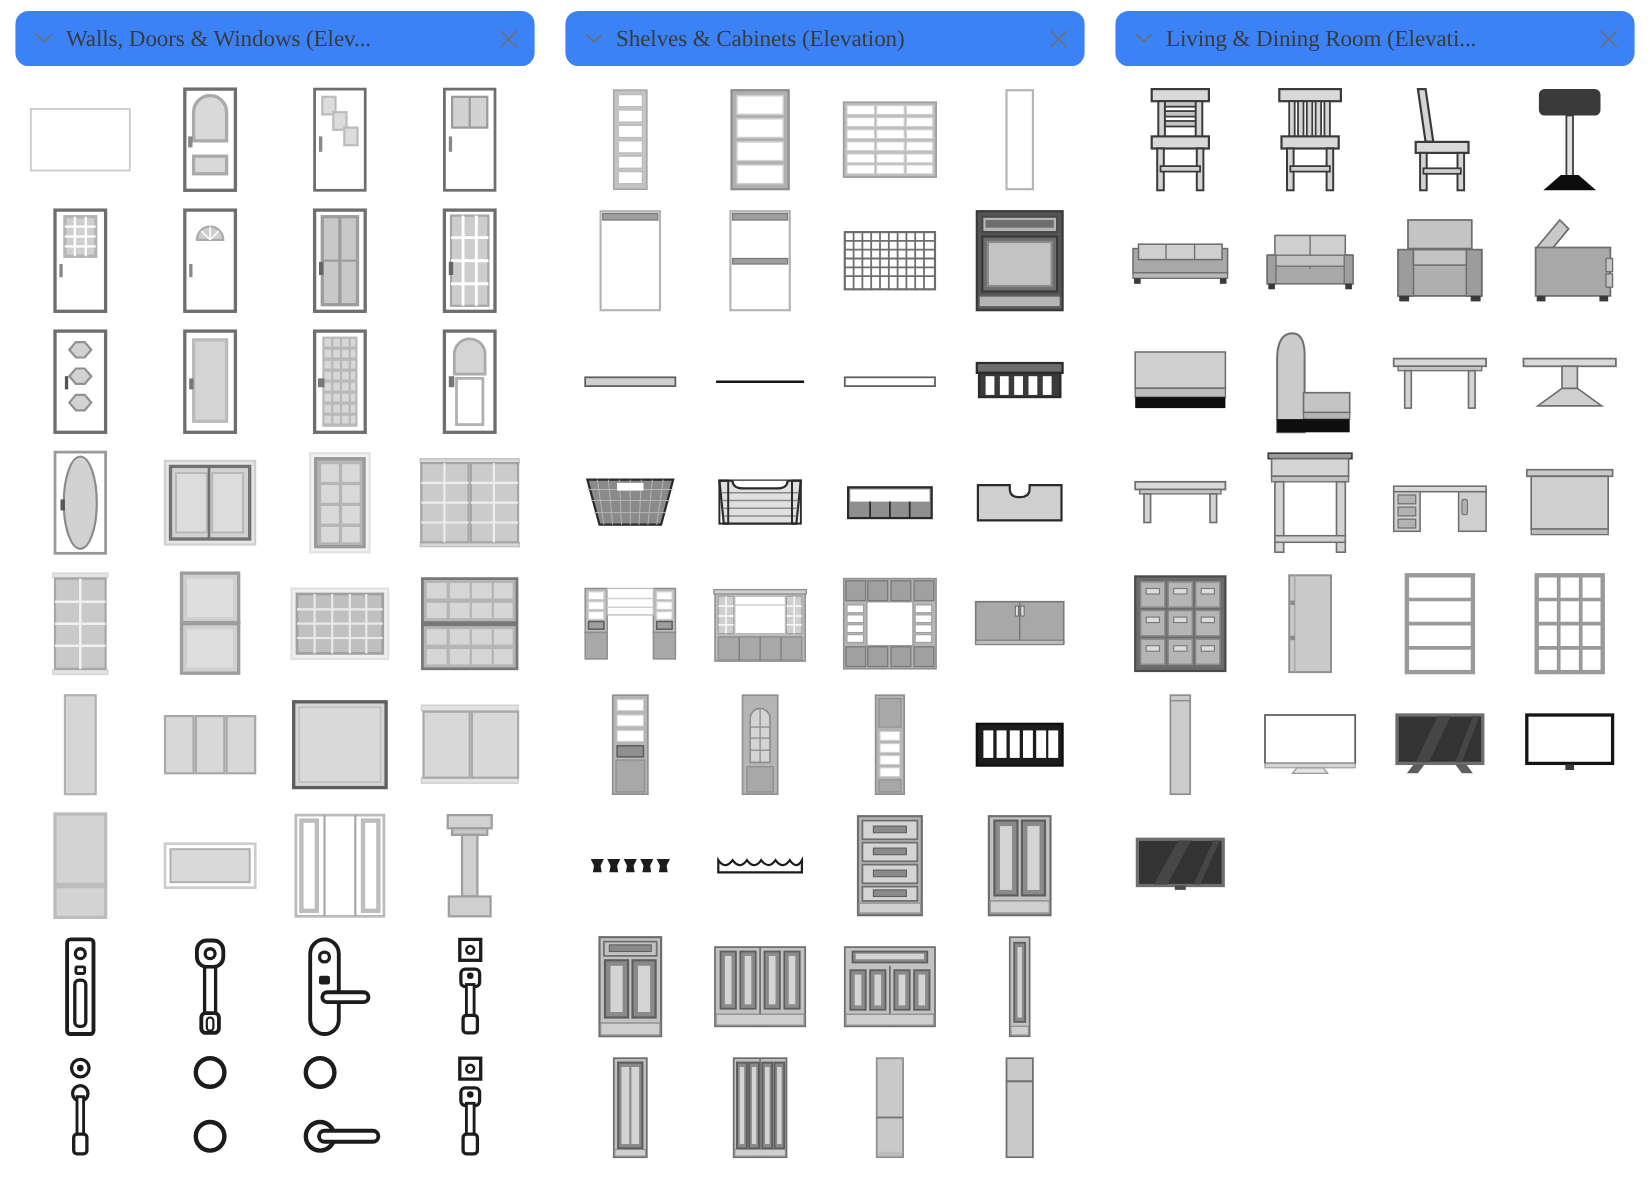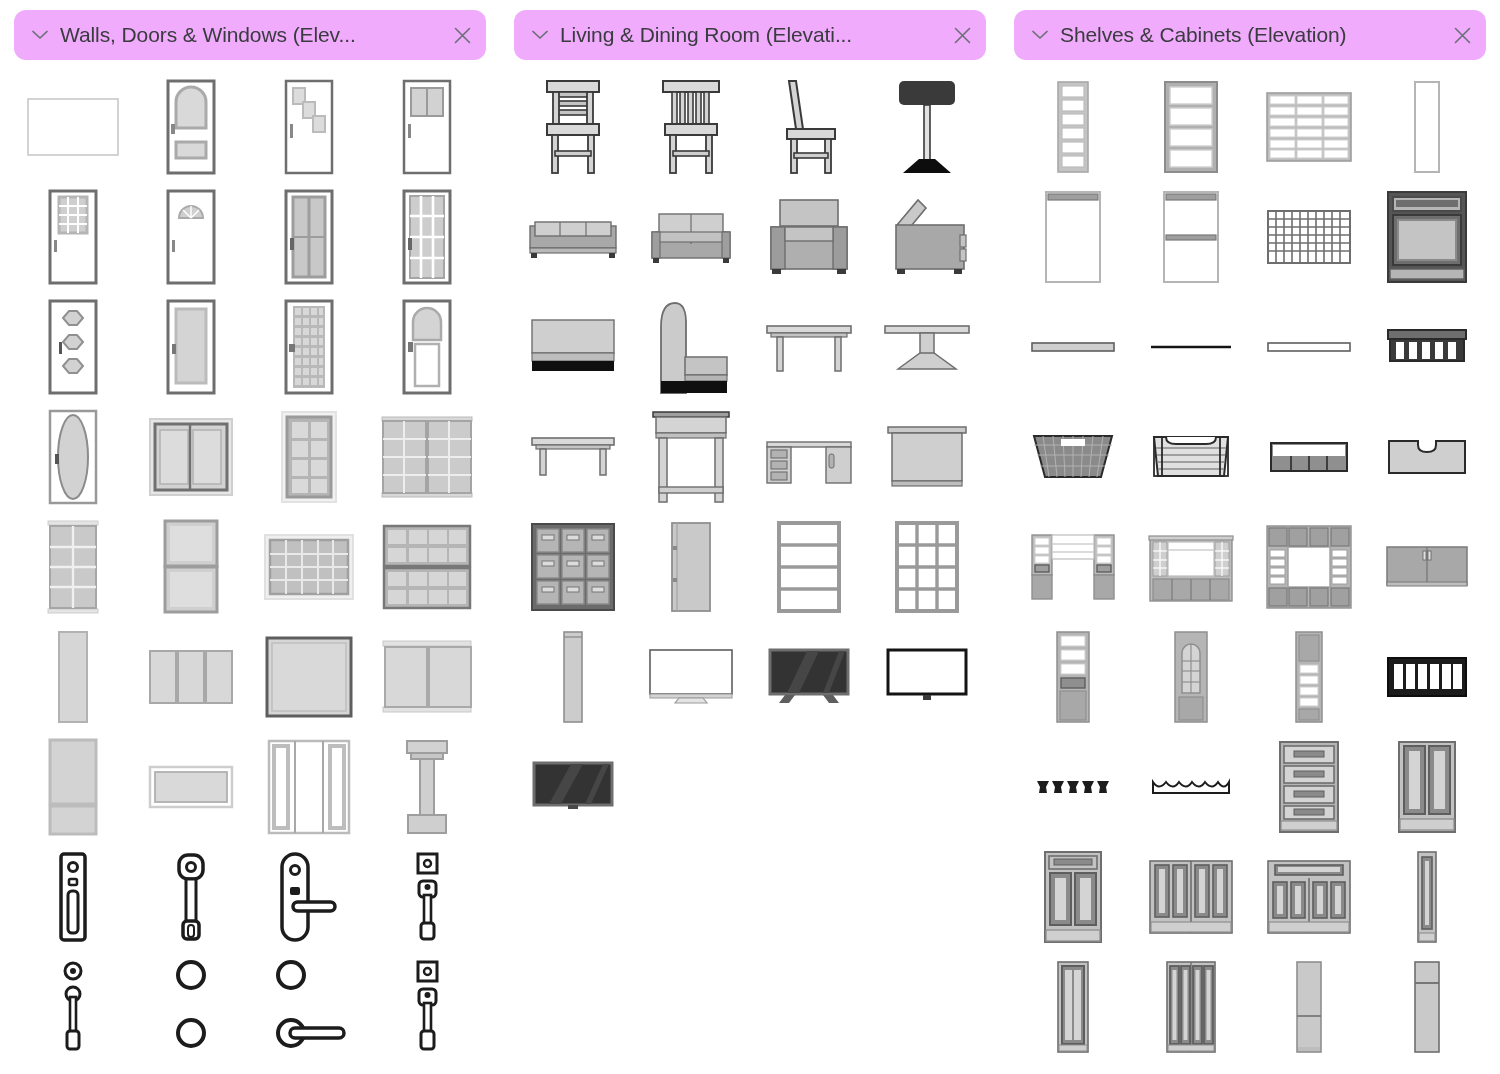--- a/index.html
+++ b/index.html
@@ -19,26 +19,27 @@
   }
   .panel {
     width: 500px;
     height: 1074px;
     position: relative;
     overflow: hidden;
   }
   .panel-header {
     margin: 10px 14px 0 14px;
     height: 50px;
-    background: #f0abfc;
+    background: #3b82f6;
     border-radius: 12px;
     display: flex;
     align-items: center;
     padding: 0 12px 0 16px;
     gap: 10px;
+    font-family: Liberation Serif, serif;
   }
   .chev {
     width: 20px; height: 20px;
     flex: 0 0 20px;
     display: flex; align-items: center; justify-content: center;
     cursor: pointer;
   }
   .panel-title {
     flex: 1 1 auto;
     font-size: 21px;
@@ -486,299 +487,20 @@
     </div>
   </section>
 
   <section class="panel">
     <div class="panel-header">
       <span class="chev">
         <svg width="16" height="10" viewBox="0 0 16 10">
             <path d="M1 1.5 L8 8 L15 1.5" fill="none" stroke="#6b6f76" stroke-width="1.7" stroke-linecap="round" stroke-linejoin="round"></path>
           </svg>
       </span>
-      <span class="panel-title">Living &amp; Dining Room (Elevati...</span>
-      <span class="close-btn">
-        <svg width="17" height="17" viewBox="0 0 17 17">
-            <path d="M1.5 1.5 L15.5 15.5 M15.5 1.5 L1.5 15.5" stroke="#6b6f76" stroke-width="1.6" stroke-linecap="round"></path>
-          </svg>
-      </span>
-    </div>
-    <div class="grid">
-
-      <div class="cell">
-        <svg width="64" height="96">
-          <rect x="6" y="2" width="52" height="11" fill="#d9d9d9" stroke="#3a3a3a" stroke-width="2"></rect>
-          <rect x="13" y="13" width="38" height="5" fill="#c4c4c4" stroke="#3a3a3a" stroke-width="1.6"></rect>
-          <rect x="13" y="22" width="38" height="5" fill="#c4c4c4" stroke="#3a3a3a" stroke-width="1.6"></rect>
-          <rect x="13" y="31" width="38" height="5" fill="#c4c4c4" stroke="#3a3a3a" stroke-width="1.6"></rect>
-          <rect x="12" y="13" width="6" height="34" fill="#d4d4d4" stroke="#3a3a3a" stroke-width="1.8"></rect>
-          <rect x="46" y="13" width="6" height="34" fill="#d4d4d4" stroke="#3a3a3a" stroke-width="1.8"></rect>
-          <rect x="6" y="45" width="52" height="11" fill="#d9d9d9" stroke="#3a3a3a" stroke-width="2"></rect>
-          <rect x="11" y="56" width="6" height="38" fill="#d4d4d4" stroke="#3a3a3a" stroke-width="1.8"></rect>
-          <rect x="47" y="56" width="6" height="38" fill="#d4d4d4" stroke="#3a3a3a" stroke-width="1.8"></rect>
-          <rect x="14" y="72" width="36" height="5" fill="#cfcfcf" stroke="#3a3a3a" stroke-width="1.6"></rect>
-        </svg>
-      </div>
-      <div class="cell">
-        <svg width="64" height="96">
-          <rect x="4" y="2" width="56" height="11" fill="#d9d9d9" stroke="#3a3a3a" stroke-width="2"></rect>
-          <g fill="#d4d4d4" stroke="#3a3a3a" stroke-width="1.6">
-            <rect x="13" y="13" width="5" height="34"></rect>
-              <rect x="21" y="13" width="5" height="34"></rect>
-            <rect x="29" y="13" width="5" height="34"></rect>
-              <rect x="37" y="13" width="5" height="34"></rect>
-            <rect x="45" y="13" width="5" height="34"></rect>
-          </g>
-          <rect x="6" y="45" width="52" height="11" fill="#d9d9d9" stroke="#3a3a3a" stroke-width="2"></rect>
-          <rect x="11" y="56" width="6" height="38" fill="#d4d4d4" stroke="#3a3a3a" stroke-width="1.8"></rect>
-          <rect x="47" y="56" width="6" height="38" fill="#d4d4d4" stroke="#3a3a3a" stroke-width="1.8"></rect>
-          <rect x="14" y="72" width="36" height="5" fill="#cfcfcf" stroke="#3a3a3a" stroke-width="1.6"></rect>
-        </svg>
-      </div>
-      <div class="cell">
-        <svg width="64" height="96">
-          <path d="M12 2 L19 2 L26 50 L19 50 Z" fill="#d4d4d4" stroke="#3a3a3a" stroke-width="2"></path>
-          <rect x="10" y="50" width="48" height="10" fill="#d9d9d9" stroke="#3a3a3a" stroke-width="2"></rect>
-          <rect x="14" y="60" width="6" height="34" fill="#d4d4d4" stroke="#3a3a3a" stroke-width="1.8"></rect>
-          <rect x="48" y="60" width="6" height="34" fill="#d4d4d4" stroke="#3a3a3a" stroke-width="1.8"></rect>
-          <rect x="17" y="74" width="34" height="5" fill="#cfcfcf" stroke="#3a3a3a" stroke-width="1.6"></rect>
-        </svg>
-      </div>
-      <div class="cell">
-        <svg width="64" height="96">
-          <rect x="4" y="2" width="56" height="24" rx="5" fill="#3a3a3a"></rect>
-          <rect x="29" y="26" width="6" height="56" fill="#e2e2e2" stroke="#3a3a3a" stroke-width="1.6"></rect>
-          <path d="M8 94 L56 94 L40 80 L24 80 Z" fill="#0d0d0d"></path>
-        </svg>
-      </div>
-
-      <div class="cell">
-        <svg width="88" height="46">
-          <rect x="1" y="12" width="86" height="22" fill="#a8a8a8" stroke="#6e6e6e" stroke-width="1.4"></rect>
-          <rect x="6" y="8" width="76" height="14" fill="#cfcfcf" stroke="#6e6e6e" stroke-width="1.4"></rect>
-          <line x1="31" y1="8" x2="31" y2="22" stroke="#6e6e6e" stroke-width="1.2"></line>
-          <line x1="57" y1="8" x2="57" y2="22" stroke="#6e6e6e" stroke-width="1.2"></line>
-          <rect x="1" y="34" width="86" height="5" fill="#b8b8b8" stroke="#6e6e6e" stroke-width="1.2"></rect>
-          <rect x="2" y="39" width="6" height="5" fill="#3a3a3a"></rect>
-          <rect x="80" y="39" width="6" height="5" fill="#3a3a3a"></rect>
-        </svg>
-      </div>
-      <div class="cell">
-        <svg width="80" height="58">
-          <rect x="1" y="24" width="78" height="26" fill="#a8a8a8" stroke="#6e6e6e" stroke-width="1.4"></rect>
-          <rect x="8" y="6" width="64" height="20" fill="#cfcfcf" stroke="#6e6e6e" stroke-width="1.4"></rect>
-          <line x1="40" y1="6" x2="40" y2="36" stroke="#6e6e6e" stroke-width="1.2"></line>
-          <rect x="5" y="24" width="70" height="10" fill="#c2c2c2" stroke="#6e6e6e" stroke-width="1.2"></rect>
-          <rect x="1" y="24" width="8" height="26" fill="#9e9e9e" stroke="#6e6e6e" stroke-width="1.2"></rect>
-          <rect x="71" y="24" width="8" height="26" fill="#9e9e9e" stroke="#6e6e6e" stroke-width="1.2"></rect>
-          <rect x="2" y="50" width="6" height="5" fill="#3a3a3a"></rect>
-          <rect x="72" y="50" width="6" height="5" fill="#3a3a3a"></rect>
-        </svg>
-      </div>
-      <div class="cell">
-        <svg width="78" height="76">
-          <rect x="10" y="1" width="58" height="26" fill="#c4c4c4" stroke="#6e6e6e" stroke-width="1.6"></rect>
-          <rect x="1" y="28" width="76" height="42" fill="#afafaf" stroke="#6e6e6e" stroke-width="1.6"></rect>
-          <rect x="1" y="28" width="14" height="42" fill="#9c9c9c" stroke="#6e6e6e" stroke-width="1.4"></rect>
-          <rect x="63" y="28" width="14" height="42" fill="#9c9c9c" stroke="#6e6e6e" stroke-width="1.4"></rect>
-          <rect x="15" y="28" width="48" height="14" fill="#c4c4c4" stroke="#6e6e6e" stroke-width="1.4"></rect>
-          <rect x="2" y="70" width="9" height="5" fill="#3a3a3a"></rect>
-          <rect x="67" y="70" width="9" height="5" fill="#3a3a3a"></rect>
-        </svg>
-      </div>
-      <div class="cell">
-        <svg width="78" height="76">
-          <path d="M9 26 L30 1 L38 9 L19 32 Z" fill="#c9c9c9" stroke="#6e6e6e" stroke-width="1.6"></path>
-          <rect x="8" y="26" width="68" height="44" fill="#a8a8a8" stroke="#6e6e6e" stroke-width="1.6"></rect>
-          <rect x="72" y="36" width="6" height="12" fill="#c4c4c4" stroke="#6e6e6e" stroke-width="1.2"></rect>
-          <rect x="72" y="50" width="6" height="12" fill="#c4c4c4" stroke="#6e6e6e" stroke-width="1.2"></rect>
-          <rect x="9" y="70" width="8" height="5" fill="#3a3a3a"></rect>
-          <rect x="66" y="70" width="8" height="5" fill="#3a3a3a"></rect>
-        </svg>
-      </div>
-
-      <div class="cell">
-        <svg width="84" height="56">
-          <rect x="1" y="1" width="82" height="33" fill="#cfcfcf" stroke="#6e6e6e" stroke-width="1.4"></rect>
-          <rect x="1" y="34" width="82" height="8" fill="#bdbdbd" stroke="#6e6e6e" stroke-width="1.2"></rect>
-          <rect x="1" y="42" width="82" height="10" fill="#0f0f0f"></rect>
-        </svg>
-      </div>
-      <div class="cell">
-        <svg width="72" height="92">
-          <path d="M6 92 L6 26 Q6 2 20 2 Q32 2 31 26 L31 92 Z" fill="#cbcbcb" stroke="#6e6e6e" stroke-width="1.8"></path>
-          <rect x="30" y="56" width="42" height="18" fill="#c4c4c4" stroke="#6e6e6e" stroke-width="1.5"></rect>
-          <rect x="30" y="74" width="42" height="6" fill="#b5b5b5" stroke="#6e6e6e" stroke-width="1.2"></rect>
-          <rect x="6" y="80" width="66" height="12" fill="#0f0f0f"></rect>
-        </svg>
-      </div>
-      <div class="cell">
-        <svg width="86" height="54">
-          <rect x="1" y="6" width="84" height="7" fill="#d9d9d9" stroke="#6e6e6e" stroke-width="1.6"></rect>
-          <rect x="5" y="13" width="76" height="4" fill="#c4c4c4" stroke="#6e6e6e" stroke-width="1.2"></rect>
-          <rect x="11" y="17" width="6" height="34" fill="#d4d4d4" stroke="#6e6e6e" stroke-width="1.5"></rect>
-          <rect x="69" y="17" width="6" height="34" fill="#d4d4d4" stroke="#6e6e6e" stroke-width="1.5"></rect>
-        </svg>
-      </div>
-      <div class="cell">
-        <svg width="86" height="54">
-          <rect x="1" y="6" width="84" height="7" fill="#d9d9d9" stroke="#6e6e6e" stroke-width="1.6"></rect>
-          <rect x="36" y="13" width="14" height="28" fill="#cfcfcf" stroke="#6e6e6e" stroke-width="1.5"></rect>
-          <path d="M14 49 L36 33 L50 33 L72 49 Z" fill="#cfcfcf" stroke="#6e6e6e" stroke-width="1.5"></path>
-        </svg>
-      </div>
-
-      <div class="cell">
-        <svg width="84" height="42">
-          <rect x="1" y="2" width="82" height="7" fill="#d9d9d9" stroke="#6e6e6e" stroke-width="1.6"></rect>
-          <rect x="5" y="9" width="74" height="4" fill="#c4c4c4" stroke="#6e6e6e" stroke-width="1.2"></rect>
-          <rect x="9" y="13" width="6" height="26" fill="#d4d4d4" stroke="#6e6e6e" stroke-width="1.5"></rect>
-          <rect x="69" y="13" width="6" height="26" fill="#d4d4d4" stroke="#6e6e6e" stroke-width="1.5"></rect>
-        </svg>
-      </div>
-      <div class="cell">
-        <svg width="78" height="92">
-          <rect x="1" y="1" width="76" height="5" fill="#9e9e9e" stroke="#3a3a3a" stroke-width="1.5"></rect>
-          <rect x="4" y="6" width="70" height="16" fill="#d4d4d4" stroke="#6e6e6e" stroke-width="1.5"></rect>
-          <rect x="4" y="22" width="70" height="5" fill="#c0c0c0" stroke="#6e6e6e" stroke-width="1.2"></rect>
-          <rect x="7" y="27" width="8" height="64" fill="#d4d4d4" stroke="#6e6e6e" stroke-width="1.5"></rect>
-          <rect x="63" y="27" width="8" height="64" fill="#d4d4d4" stroke="#6e6e6e" stroke-width="1.5"></rect>
-          <rect x="7" y="76" width="64" height="6" fill="#cfcfcf" stroke="#6e6e6e" stroke-width="1.4"></rect>
-        </svg>
-      </div>
-      <div class="cell">
-        <svg width="86" height="54">
-          <rect x="1" y="12" width="84" height="5" fill="#d9d9d9" stroke="#6e6e6e" stroke-width="1.4"></rect>
-          <rect x="1" y="17" width="24" height="36" fill="#cfcfcf" stroke="#6e6e6e" stroke-width="1.4"></rect>
-          <g fill="#b2b2b2" stroke="#6e6e6e" stroke-width="1.1">
-            <rect x="5" y="20" width="16" height="8"></rect>
-              <rect x="5" y="31" width="16" height="8"></rect>
-              <rect x="5" y="42" width="16" height="8"></rect>
-          </g>
-          <rect x="60" y="17" width="25" height="36" fill="#cfcfcf" stroke="#6e6e6e" stroke-width="1.4"></rect>
-          <rect x="63" y="24" width="5" height="14" rx="2" fill="#b2b2b2" stroke="#6e6e6e" stroke-width="1"></rect>
-        </svg>
-      </div>
-      <div class="cell">
-        <svg width="80" height="62">
-          <rect x="1" y="1" width="78" height="6" fill="#cacaca" stroke="#6e6e6e" stroke-width="1.5"></rect>
-          <rect x="5" y="7" width="70" height="48" fill="#cfcfcf" stroke="#6e6e6e" stroke-width="1.5"></rect>
-          <rect x="5" y="55" width="70" height="5" fill="#bdbdbd" stroke="#6e6e6e" stroke-width="1.2"></rect>
-        </svg>
-      </div>
-
-      <div class="cell">
-        <svg width="84" height="88">
-          <rect x="1" y="1" width="82" height="86" fill="#6b6b6b" stroke="#4a4a4a" stroke-width="2"></rect>
-          <g fill="#b5b5b5" stroke="#8a8a8a" stroke-width="1.4">
-            <rect x="6" y="6" width="22" height="23"></rect>
-              <rect x="31" y="6" width="22" height="23"></rect>
-              <rect x="56" y="6" width="22" height="23"></rect>
-            <rect x="6" y="32" width="22" height="23"></rect>
-              <rect x="31" y="32" width="22" height="23"></rect>
-              <rect x="56" y="32" width="22" height="23"></rect>
-            <rect x="6" y="58" width="22" height="23"></rect>
-              <rect x="31" y="58" width="22" height="23"></rect>
-              <rect x="56" y="58" width="22" height="23"></rect>
-          </g>
-          <g fill="#dcdcdc" stroke="#777" stroke-width="1">
-            <rect x="11" y="12" width="12" height="5"></rect>
-              <rect x="36" y="12" width="12" height="5"></rect>
-              <rect x="61" y="12" width="12" height="5"></rect>
-            <rect x="11" y="38" width="12" height="5"></rect>
-              <rect x="36" y="38" width="12" height="5"></rect>
-              <rect x="61" y="38" width="12" height="5"></rect>
-            <rect x="11" y="64" width="12" height="5"></rect>
-              <rect x="36" y="64" width="12" height="5"></rect>
-              <rect x="61" y="64" width="12" height="5"></rect>
-          </g>
-        </svg>
-      </div>
-      <div class="cell">
-        <svg width="40" height="90">
-          <rect x="1" y="1" width="38" height="88" fill="#c9c9c9" stroke="#909090" stroke-width="1.8"></rect>
-          <line x1="6" y1="1" x2="6" y2="89" stroke="#a8a8a8" stroke-width="1.4"></line>
-          <rect x="2" y="24" width="4" height="4" fill="#8a8a8a"></rect>
-          <rect x="2" y="56" width="4" height="4" fill="#8a8a8a"></rect>
-        </svg>
-      </div>
-      <div class="cell">
-        <svg width="62" height="90">
-          <rect x="1" y="1" width="60" height="88" fill="none" stroke="#9a9a9a" stroke-width="4"></rect>
-          <g stroke="#9a9a9a" stroke-width="3.4">
-            <line x1="1" y1="23" x2="61" y2="23"></line>
-              <line x1="1" y1="45" x2="61" y2="45"></line>
-              <line x1="1" y1="67" x2="61" y2="67"></line>
-          </g>
-        </svg>
-      </div>
-      <div class="cell">
-        <svg width="62" height="90">
-          <rect x="1" y="1" width="60" height="88" fill="none" stroke="#9a9a9a" stroke-width="4"></rect>
-          <g stroke="#9a9a9a" stroke-width="3.4">
-            <line x1="21" y1="1" x2="21" y2="89"></line>
-              <line x1="41" y1="1" x2="41" y2="89"></line>
-            <line x1="1" y1="23" x2="61" y2="23"></line>
-              <line x1="1" y1="45" x2="61" y2="45"></line>
-              <line x1="1" y1="67" x2="61" y2="67"></line>
-          </g>
-        </svg>
-      </div>
-
-      <div class="cell">
-        <svg width="20" height="92">
-          <rect x="1" y="1" width="18" height="90" fill="#cccccc" stroke="#8f8f8f" stroke-width="1.6"></rect>
-          <line x1="1" y1="6" x2="19" y2="6" stroke="#8f8f8f" stroke-width="1.4"></line>
-        </svg>
-      </div>
-      <div class="cell">
-        <svg width="84" height="56">
-          <rect x="1" y="1" width="82" height="44" fill="#ffffff" stroke="#5e5e5e" stroke-width="1.6"></rect>
-          <rect x="1" y="45" width="82" height="4" fill="#d4d4d4" stroke="#9a9a9a" stroke-width="1"></rect>
-          <path d="M30 49 L54 49 L58 54 L26 54 Z" fill="#e4e4e4" stroke="#9a9a9a" stroke-width="1.2"></path>
-        </svg>
-      </div>
-      <div class="cell">
-        <svg width="80" height="56">
-          <rect x="1" y="1" width="78" height="44" fill="#333333" stroke="#6e6e6e" stroke-width="3"></rect>
-          <path d="M18 44 L38 2 L50 2 L30 44 Z" fill="#464646"></path>
-          <path d="M54 44 L70 2 L76 2 L60 44 Z" fill="#464646"></path>
-          <path d="M16 46 L26 46 L20 54 L10 54 Z" fill="#5e5e5e"></path>
-          <path d="M54 46 L64 46 L70 54 L60 54 Z" fill="#5e5e5e"></path>
-        </svg>
-      </div>
-      <div class="cell">
-        <svg width="80" height="56">
-          <rect x="1" y="1" width="78" height="44" fill="#ffffff" stroke="#141414" stroke-width="3"></rect>
-          <rect x="36" y="46" width="8" height="5" fill="#3a3a3a"></rect>
-        </svg>
-      </div>
-
-      <div class="cell">
-        <svg width="80" height="50">
-          <rect x="1" y="1" width="78" height="42" fill="#333333" stroke="#6e6e6e" stroke-width="3"></rect>
-          <path d="M16 42 L38 2 L50 2 L28 42 Z" fill="#464646"></path>
-          <path d="M52 42 L70 2 L76 2 L58 42 Z" fill="#464646"></path>
-          <rect x="35" y="43" width="10" height="4" fill="#4a4a4a"></rect>
-        </svg>
-      </div>
-      <div class="cell"></div>
-      <div class="cell"></div>
-      <div class="cell"></div>
-    </div>
-  </section>
-
-  <section class="panel">
-    <div class="panel-header">
-      <span class="chev">
-        <svg width="16" height="10" viewBox="0 0 16 10">
-            <path d="M1 1.5 L8 8 L15 1.5" fill="none" stroke="#6b6f76" stroke-width="1.7" stroke-linecap="round" stroke-linejoin="round"></path>
-          </svg>
-      </span>
       <span class="panel-title">Shelves &amp; Cabinets (Elevation)</span>
       <span class="close-btn">
         <svg width="17" height="17" viewBox="0 0 17 17">
             <path d="M1.5 1.5 L15.5 15.5 M15.5 1.5 L1.5 15.5" stroke="#6b6f76" stroke-width="1.6" stroke-linecap="round"></path>
           </svg>
       </span>
     </div>
     <div class="grid">
 
       <div class="cell">
@@ -1239,13 +961,292 @@
       </div>
       <div class="cell">
         <svg width="26" height="92">
           <rect x="1" y="1" width="24" height="90" fill="#c9c9c9" stroke="#6e6e6e" stroke-width="1.6"></rect>
           <line x1="1" y1="22" x2="25" y2="22" stroke="#6e6e6e" stroke-width="1.8"></line>
         </svg>
       </div>
     </div>
   </section>
 
+  <section class="panel">
+    <div class="panel-header">
+      <span class="chev">
+        <svg width="16" height="10" viewBox="0 0 16 10">
+            <path d="M1 1.5 L8 8 L15 1.5" fill="none" stroke="#6b6f76" stroke-width="1.7" stroke-linecap="round" stroke-linejoin="round"></path>
+          </svg>
+      </span>
+      <span class="panel-title">Living &amp; Dining Room (Elevati...</span>
+      <span class="close-btn">
+        <svg width="17" height="17" viewBox="0 0 17 17">
+            <path d="M1.5 1.5 L15.5 15.5 M15.5 1.5 L1.5 15.5" stroke="#6b6f76" stroke-width="1.6" stroke-linecap="round"></path>
+          </svg>
+      </span>
+    </div>
+    <div class="grid">
+
+      <div class="cell">
+        <svg width="64" height="96">
+          <rect x="6" y="2" width="52" height="11" fill="#d9d9d9" stroke="#3a3a3a" stroke-width="2"></rect>
+          <rect x="13" y="13" width="38" height="5" fill="#c4c4c4" stroke="#3a3a3a" stroke-width="1.6"></rect>
+          <rect x="13" y="22" width="38" height="5" fill="#c4c4c4" stroke="#3a3a3a" stroke-width="1.6"></rect>
+          <rect x="13" y="31" width="38" height="5" fill="#c4c4c4" stroke="#3a3a3a" stroke-width="1.6"></rect>
+          <rect x="12" y="13" width="6" height="34" fill="#d4d4d4" stroke="#3a3a3a" stroke-width="1.8"></rect>
+          <rect x="46" y="13" width="6" height="34" fill="#d4d4d4" stroke="#3a3a3a" stroke-width="1.8"></rect>
+          <rect x="6" y="45" width="52" height="11" fill="#d9d9d9" stroke="#3a3a3a" stroke-width="2"></rect>
+          <rect x="11" y="56" width="6" height="38" fill="#d4d4d4" stroke="#3a3a3a" stroke-width="1.8"></rect>
+          <rect x="47" y="56" width="6" height="38" fill="#d4d4d4" stroke="#3a3a3a" stroke-width="1.8"></rect>
+          <rect x="14" y="72" width="36" height="5" fill="#cfcfcf" stroke="#3a3a3a" stroke-width="1.6"></rect>
+        </svg>
+      </div>
+      <div class="cell">
+        <svg width="64" height="96">
+          <rect x="4" y="2" width="56" height="11" fill="#d9d9d9" stroke="#3a3a3a" stroke-width="2"></rect>
+          <g fill="#d4d4d4" stroke="#3a3a3a" stroke-width="1.6">
+            <rect x="13" y="13" width="5" height="34"></rect>
+              <rect x="21" y="13" width="5" height="34"></rect>
+            <rect x="29" y="13" width="5" height="34"></rect>
+              <rect x="37" y="13" width="5" height="34"></rect>
+            <rect x="45" y="13" width="5" height="34"></rect>
+          </g>
+          <rect x="6" y="45" width="52" height="11" fill="#d9d9d9" stroke="#3a3a3a" stroke-width="2"></rect>
+          <rect x="11" y="56" width="6" height="38" fill="#d4d4d4" stroke="#3a3a3a" stroke-width="1.8"></rect>
+          <rect x="47" y="56" width="6" height="38" fill="#d4d4d4" stroke="#3a3a3a" stroke-width="1.8"></rect>
+          <rect x="14" y="72" width="36" height="5" fill="#cfcfcf" stroke="#3a3a3a" stroke-width="1.6"></rect>
+        </svg>
+      </div>
+      <div class="cell">
+        <svg width="64" height="96">
+          <path d="M12 2 L19 2 L26 50 L19 50 Z" fill="#d4d4d4" stroke="#3a3a3a" stroke-width="2"></path>
+          <rect x="10" y="50" width="48" height="10" fill="#d9d9d9" stroke="#3a3a3a" stroke-width="2"></rect>
+          <rect x="14" y="60" width="6" height="34" fill="#d4d4d4" stroke="#3a3a3a" stroke-width="1.8"></rect>
+          <rect x="48" y="60" width="6" height="34" fill="#d4d4d4" stroke="#3a3a3a" stroke-width="1.8"></rect>
+          <rect x="17" y="74" width="34" height="5" fill="#cfcfcf" stroke="#3a3a3a" stroke-width="1.6"></rect>
+        </svg>
+      </div>
+      <div class="cell">
+        <svg width="64" height="96">
+          <rect x="4" y="2" width="56" height="24" rx="5" fill="#3a3a3a"></rect>
+          <rect x="29" y="26" width="6" height="56" fill="#e2e2e2" stroke="#3a3a3a" stroke-width="1.6"></rect>
+          <path d="M8 94 L56 94 L40 80 L24 80 Z" fill="#0d0d0d"></path>
+        </svg>
+      </div>
+
+      <div class="cell">
+        <svg width="88" height="46">
+          <rect x="1" y="12" width="86" height="22" fill="#a8a8a8" stroke="#6e6e6e" stroke-width="1.4"></rect>
+          <rect x="6" y="8" width="76" height="14" fill="#cfcfcf" stroke="#6e6e6e" stroke-width="1.4"></rect>
+          <line x1="31" y1="8" x2="31" y2="22" stroke="#6e6e6e" stroke-width="1.2"></line>
+          <line x1="57" y1="8" x2="57" y2="22" stroke="#6e6e6e" stroke-width="1.2"></line>
+          <rect x="1" y="34" width="86" height="5" fill="#b8b8b8" stroke="#6e6e6e" stroke-width="1.2"></rect>
+          <rect x="2" y="39" width="6" height="5" fill="#3a3a3a"></rect>
+          <rect x="80" y="39" width="6" height="5" fill="#3a3a3a"></rect>
+        </svg>
+      </div>
+      <div class="cell">
+        <svg width="80" height="58">
+          <rect x="1" y="24" width="78" height="26" fill="#a8a8a8" stroke="#6e6e6e" stroke-width="1.4"></rect>
+          <rect x="8" y="6" width="64" height="20" fill="#cfcfcf" stroke="#6e6e6e" stroke-width="1.4"></rect>
+          <line x1="40" y1="6" x2="40" y2="36" stroke="#6e6e6e" stroke-width="1.2"></line>
+          <rect x="5" y="24" width="70" height="10" fill="#c2c2c2" stroke="#6e6e6e" stroke-width="1.2"></rect>
+          <rect x="1" y="24" width="8" height="26" fill="#9e9e9e" stroke="#6e6e6e" stroke-width="1.2"></rect>
+          <rect x="71" y="24" width="8" height="26" fill="#9e9e9e" stroke="#6e6e6e" stroke-width="1.2"></rect>
+          <rect x="2" y="50" width="6" height="5" fill="#3a3a3a"></rect>
+          <rect x="72" y="50" width="6" height="5" fill="#3a3a3a"></rect>
+        </svg>
+      </div>
+      <div class="cell">
+        <svg width="78" height="76">
+          <rect x="10" y="1" width="58" height="26" fill="#c4c4c4" stroke="#6e6e6e" stroke-width="1.6"></rect>
+          <rect x="1" y="28" width="76" height="42" fill="#afafaf" stroke="#6e6e6e" stroke-width="1.6"></rect>
+          <rect x="1" y="28" width="14" height="42" fill="#9c9c9c" stroke="#6e6e6e" stroke-width="1.4"></rect>
+          <rect x="63" y="28" width="14" height="42" fill="#9c9c9c" stroke="#6e6e6e" stroke-width="1.4"></rect>
+          <rect x="15" y="28" width="48" height="14" fill="#c4c4c4" stroke="#6e6e6e" stroke-width="1.4"></rect>
+          <rect x="2" y="70" width="9" height="5" fill="#3a3a3a"></rect>
+          <rect x="67" y="70" width="9" height="5" fill="#3a3a3a"></rect>
+        </svg>
+      </div>
+      <div class="cell">
+        <svg width="78" height="76">
+          <path d="M9 26 L30 1 L38 9 L19 32 Z" fill="#c9c9c9" stroke="#6e6e6e" stroke-width="1.6"></path>
+          <rect x="8" y="26" width="68" height="44" fill="#a8a8a8" stroke="#6e6e6e" stroke-width="1.6"></rect>
+          <rect x="72" y="36" width="6" height="12" fill="#c4c4c4" stroke="#6e6e6e" stroke-width="1.2"></rect>
+          <rect x="72" y="50" width="6" height="12" fill="#c4c4c4" stroke="#6e6e6e" stroke-width="1.2"></rect>
+          <rect x="9" y="70" width="8" height="5" fill="#3a3a3a"></rect>
+          <rect x="66" y="70" width="8" height="5" fill="#3a3a3a"></rect>
+        </svg>
+      </div>
+
+      <div class="cell">
+        <svg width="84" height="56">
+          <rect x="1" y="1" width="82" height="33" fill="#cfcfcf" stroke="#6e6e6e" stroke-width="1.4"></rect>
+          <rect x="1" y="34" width="82" height="8" fill="#bdbdbd" stroke="#6e6e6e" stroke-width="1.2"></rect>
+          <rect x="1" y="42" width="82" height="10" fill="#0f0f0f"></rect>
+        </svg>
+      </div>
+      <div class="cell">
+        <svg width="72" height="92">
+          <path d="M6 92 L6 26 Q6 2 20 2 Q32 2 31 26 L31 92 Z" fill="#cbcbcb" stroke="#6e6e6e" stroke-width="1.8"></path>
+          <rect x="30" y="56" width="42" height="18" fill="#c4c4c4" stroke="#6e6e6e" stroke-width="1.5"></rect>
+          <rect x="30" y="74" width="42" height="6" fill="#b5b5b5" stroke="#6e6e6e" stroke-width="1.2"></rect>
+          <rect x="6" y="80" width="66" height="12" fill="#0f0f0f"></rect>
+        </svg>
+      </div>
+      <div class="cell">
+        <svg width="86" height="54">
+          <rect x="1" y="6" width="84" height="7" fill="#d9d9d9" stroke="#6e6e6e" stroke-width="1.6"></rect>
+          <rect x="5" y="13" width="76" height="4" fill="#c4c4c4" stroke="#6e6e6e" stroke-width="1.2"></rect>
+          <rect x="11" y="17" width="6" height="34" fill="#d4d4d4" stroke="#6e6e6e" stroke-width="1.5"></rect>
+          <rect x="69" y="17" width="6" height="34" fill="#d4d4d4" stroke="#6e6e6e" stroke-width="1.5"></rect>
+        </svg>
+      </div>
+      <div class="cell">
+        <svg width="86" height="54">
+          <rect x="1" y="6" width="84" height="7" fill="#d9d9d9" stroke="#6e6e6e" stroke-width="1.6"></rect>
+          <rect x="36" y="13" width="14" height="28" fill="#cfcfcf" stroke="#6e6e6e" stroke-width="1.5"></rect>
+          <path d="M14 49 L36 33 L50 33 L72 49 Z" fill="#cfcfcf" stroke="#6e6e6e" stroke-width="1.5"></path>
+        </svg>
+      </div>
+
+      <div class="cell">
+        <svg width="84" height="42">
+          <rect x="1" y="2" width="82" height="7" fill="#d9d9d9" stroke="#6e6e6e" stroke-width="1.6"></rect>
+          <rect x="5" y="9" width="74" height="4" fill="#c4c4c4" stroke="#6e6e6e" stroke-width="1.2"></rect>
+          <rect x="9" y="13" width="6" height="26" fill="#d4d4d4" stroke="#6e6e6e" stroke-width="1.5"></rect>
+          <rect x="69" y="13" width="6" height="26" fill="#d4d4d4" stroke="#6e6e6e" stroke-width="1.5"></rect>
+        </svg>
+      </div>
+      <div class="cell">
+        <svg width="78" height="92">
+          <rect x="1" y="1" width="76" height="5" fill="#9e9e9e" stroke="#3a3a3a" stroke-width="1.5"></rect>
+          <rect x="4" y="6" width="70" height="16" fill="#d4d4d4" stroke="#6e6e6e" stroke-width="1.5"></rect>
+          <rect x="4" y="22" width="70" height="5" fill="#c0c0c0" stroke="#6e6e6e" stroke-width="1.2"></rect>
+          <rect x="7" y="27" width="8" height="64" fill="#d4d4d4" stroke="#6e6e6e" stroke-width="1.5"></rect>
+          <rect x="63" y="27" width="8" height="64" fill="#d4d4d4" stroke="#6e6e6e" stroke-width="1.5"></rect>
+          <rect x="7" y="76" width="64" height="6" fill="#cfcfcf" stroke="#6e6e6e" stroke-width="1.4"></rect>
+        </svg>
+      </div>
+      <div class="cell">
+        <svg width="86" height="54">
+          <rect x="1" y="12" width="84" height="5" fill="#d9d9d9" stroke="#6e6e6e" stroke-width="1.4"></rect>
+          <rect x="1" y="17" width="24" height="36" fill="#cfcfcf" stroke="#6e6e6e" stroke-width="1.4"></rect>
+          <g fill="#b2b2b2" stroke="#6e6e6e" stroke-width="1.1">
+            <rect x="5" y="20" width="16" height="8"></rect>
+              <rect x="5" y="31" width="16" height="8"></rect>
+              <rect x="5" y="42" width="16" height="8"></rect>
+          </g>
+          <rect x="60" y="17" width="25" height="36" fill="#cfcfcf" stroke="#6e6e6e" stroke-width="1.4"></rect>
+          <rect x="63" y="24" width="5" height="14" rx="2" fill="#b2b2b2" stroke="#6e6e6e" stroke-width="1"></rect>
+        </svg>
+      </div>
+      <div class="cell">
+        <svg width="80" height="62">
+          <rect x="1" y="1" width="78" height="6" fill="#cacaca" stroke="#6e6e6e" stroke-width="1.5"></rect>
+          <rect x="5" y="7" width="70" height="48" fill="#cfcfcf" stroke="#6e6e6e" stroke-width="1.5"></rect>
+          <rect x="5" y="55" width="70" height="5" fill="#bdbdbd" stroke="#6e6e6e" stroke-width="1.2"></rect>
+        </svg>
+      </div>
+
+      <div class="cell">
+        <svg width="84" height="88">
+          <rect x="1" y="1" width="82" height="86" fill="#6b6b6b" stroke="#4a4a4a" stroke-width="2"></rect>
+          <g fill="#b5b5b5" stroke="#8a8a8a" stroke-width="1.4">
+            <rect x="6" y="6" width="22" height="23"></rect>
+              <rect x="31" y="6" width="22" height="23"></rect>
+              <rect x="56" y="6" width="22" height="23"></rect>
+            <rect x="6" y="32" width="22" height="23"></rect>
+              <rect x="31" y="32" width="22" height="23"></rect>
+              <rect x="56" y="32" width="22" height="23"></rect>
+            <rect x="6" y="58" width="22" height="23"></rect>
+              <rect x="31" y="58" width="22" height="23"></rect>
+              <rect x="56" y="58" width="22" height="23"></rect>
+          </g>
+          <g fill="#dcdcdc" stroke="#777" stroke-width="1">
+            <rect x="11" y="12" width="12" height="5"></rect>
+              <rect x="36" y="12" width="12" height="5"></rect>
+              <rect x="61" y="12" width="12" height="5"></rect>
+            <rect x="11" y="38" width="12" height="5"></rect>
+              <rect x="36" y="38" width="12" height="5"></rect>
+              <rect x="61" y="38" width="12" height="5"></rect>
+            <rect x="11" y="64" width="12" height="5"></rect>
+              <rect x="36" y="64" width="12" height="5"></rect>
+              <rect x="61" y="64" width="12" height="5"></rect>
+          </g>
+        </svg>
+      </div>
+      <div class="cell">
+        <svg width="40" height="90">
+          <rect x="1" y="1" width="38" height="88" fill="#c9c9c9" stroke="#909090" stroke-width="1.8"></rect>
+          <line x1="6" y1="1" x2="6" y2="89" stroke="#a8a8a8" stroke-width="1.4"></line>
+          <rect x="2" y="24" width="4" height="4" fill="#8a8a8a"></rect>
+          <rect x="2" y="56" width="4" height="4" fill="#8a8a8a"></rect>
+        </svg>
+      </div>
+      <div class="cell">
+        <svg width="62" height="90">
+          <rect x="1" y="1" width="60" height="88" fill="none" stroke="#9a9a9a" stroke-width="4"></rect>
+          <g stroke="#9a9a9a" stroke-width="3.4">
+            <line x1="1" y1="23" x2="61" y2="23"></line>
+              <line x1="1" y1="45" x2="61" y2="45"></line>
+              <line x1="1" y1="67" x2="61" y2="67"></line>
+          </g>
+        </svg>
+      </div>
+      <div class="cell">
+        <svg width="62" height="90">
+          <rect x="1" y="1" width="60" height="88" fill="none" stroke="#9a9a9a" stroke-width="4"></rect>
+          <g stroke="#9a9a9a" stroke-width="3.4">
+            <line x1="21" y1="1" x2="21" y2="89"></line>
+              <line x1="41" y1="1" x2="41" y2="89"></line>
+            <line x1="1" y1="23" x2="61" y2="23"></line>
+              <line x1="1" y1="45" x2="61" y2="45"></line>
+              <line x1="1" y1="67" x2="61" y2="67"></line>
+          </g>
+        </svg>
+      </div>
+
+      <div class="cell">
+        <svg width="20" height="92">
+          <rect x="1" y="1" width="18" height="90" fill="#cccccc" stroke="#8f8f8f" stroke-width="1.6"></rect>
+          <line x1="1" y1="6" x2="19" y2="6" stroke="#8f8f8f" stroke-width="1.4"></line>
+        </svg>
+      </div>
+      <div class="cell">
+        <svg width="84" height="56">
+          <rect x="1" y="1" width="82" height="44" fill="#ffffff" stroke="#5e5e5e" stroke-width="1.6"></rect>
+          <rect x="1" y="45" width="82" height="4" fill="#d4d4d4" stroke="#9a9a9a" stroke-width="1"></rect>
+          <path d="M30 49 L54 49 L58 54 L26 54 Z" fill="#e4e4e4" stroke="#9a9a9a" stroke-width="1.2"></path>
+        </svg>
+      </div>
+      <div class="cell">
+        <svg width="80" height="56">
+          <rect x="1" y="1" width="78" height="44" fill="#333333" stroke="#6e6e6e" stroke-width="3"></rect>
+          <path d="M18 44 L38 2 L50 2 L30 44 Z" fill="#464646"></path>
+          <path d="M54 44 L70 2 L76 2 L60 44 Z" fill="#464646"></path>
+          <path d="M16 46 L26 46 L20 54 L10 54 Z" fill="#5e5e5e"></path>
+          <path d="M54 46 L64 46 L70 54 L60 54 Z" fill="#5e5e5e"></path>
+        </svg>
+      </div>
+      <div class="cell">
+        <svg width="80" height="56">
+          <rect x="1" y="1" width="78" height="44" fill="#ffffff" stroke="#141414" stroke-width="3"></rect>
+          <rect x="36" y="46" width="8" height="5" fill="#3a3a3a"></rect>
+        </svg>
+      </div>
+
+      <div class="cell">
+        <svg width="80" height="50">
+          <rect x="1" y="1" width="78" height="42" fill="#333333" stroke="#6e6e6e" stroke-width="3"></rect>
+          <path d="M16 42 L38 2 L50 2 L28 42 Z" fill="#464646"></path>
+          <path d="M52 42 L70 2 L76 2 L58 42 Z" fill="#464646"></path>
+          <rect x="35" y="43" width="10" height="4" fill="#4a4a4a"></rect>
+        </svg>
+      </div>
+      <div class="cell"></div>
+      <div class="cell"></div>
+      <div class="cell"></div>
+    </div>
+  </section>
+
 </div>
 
 </body></html>

